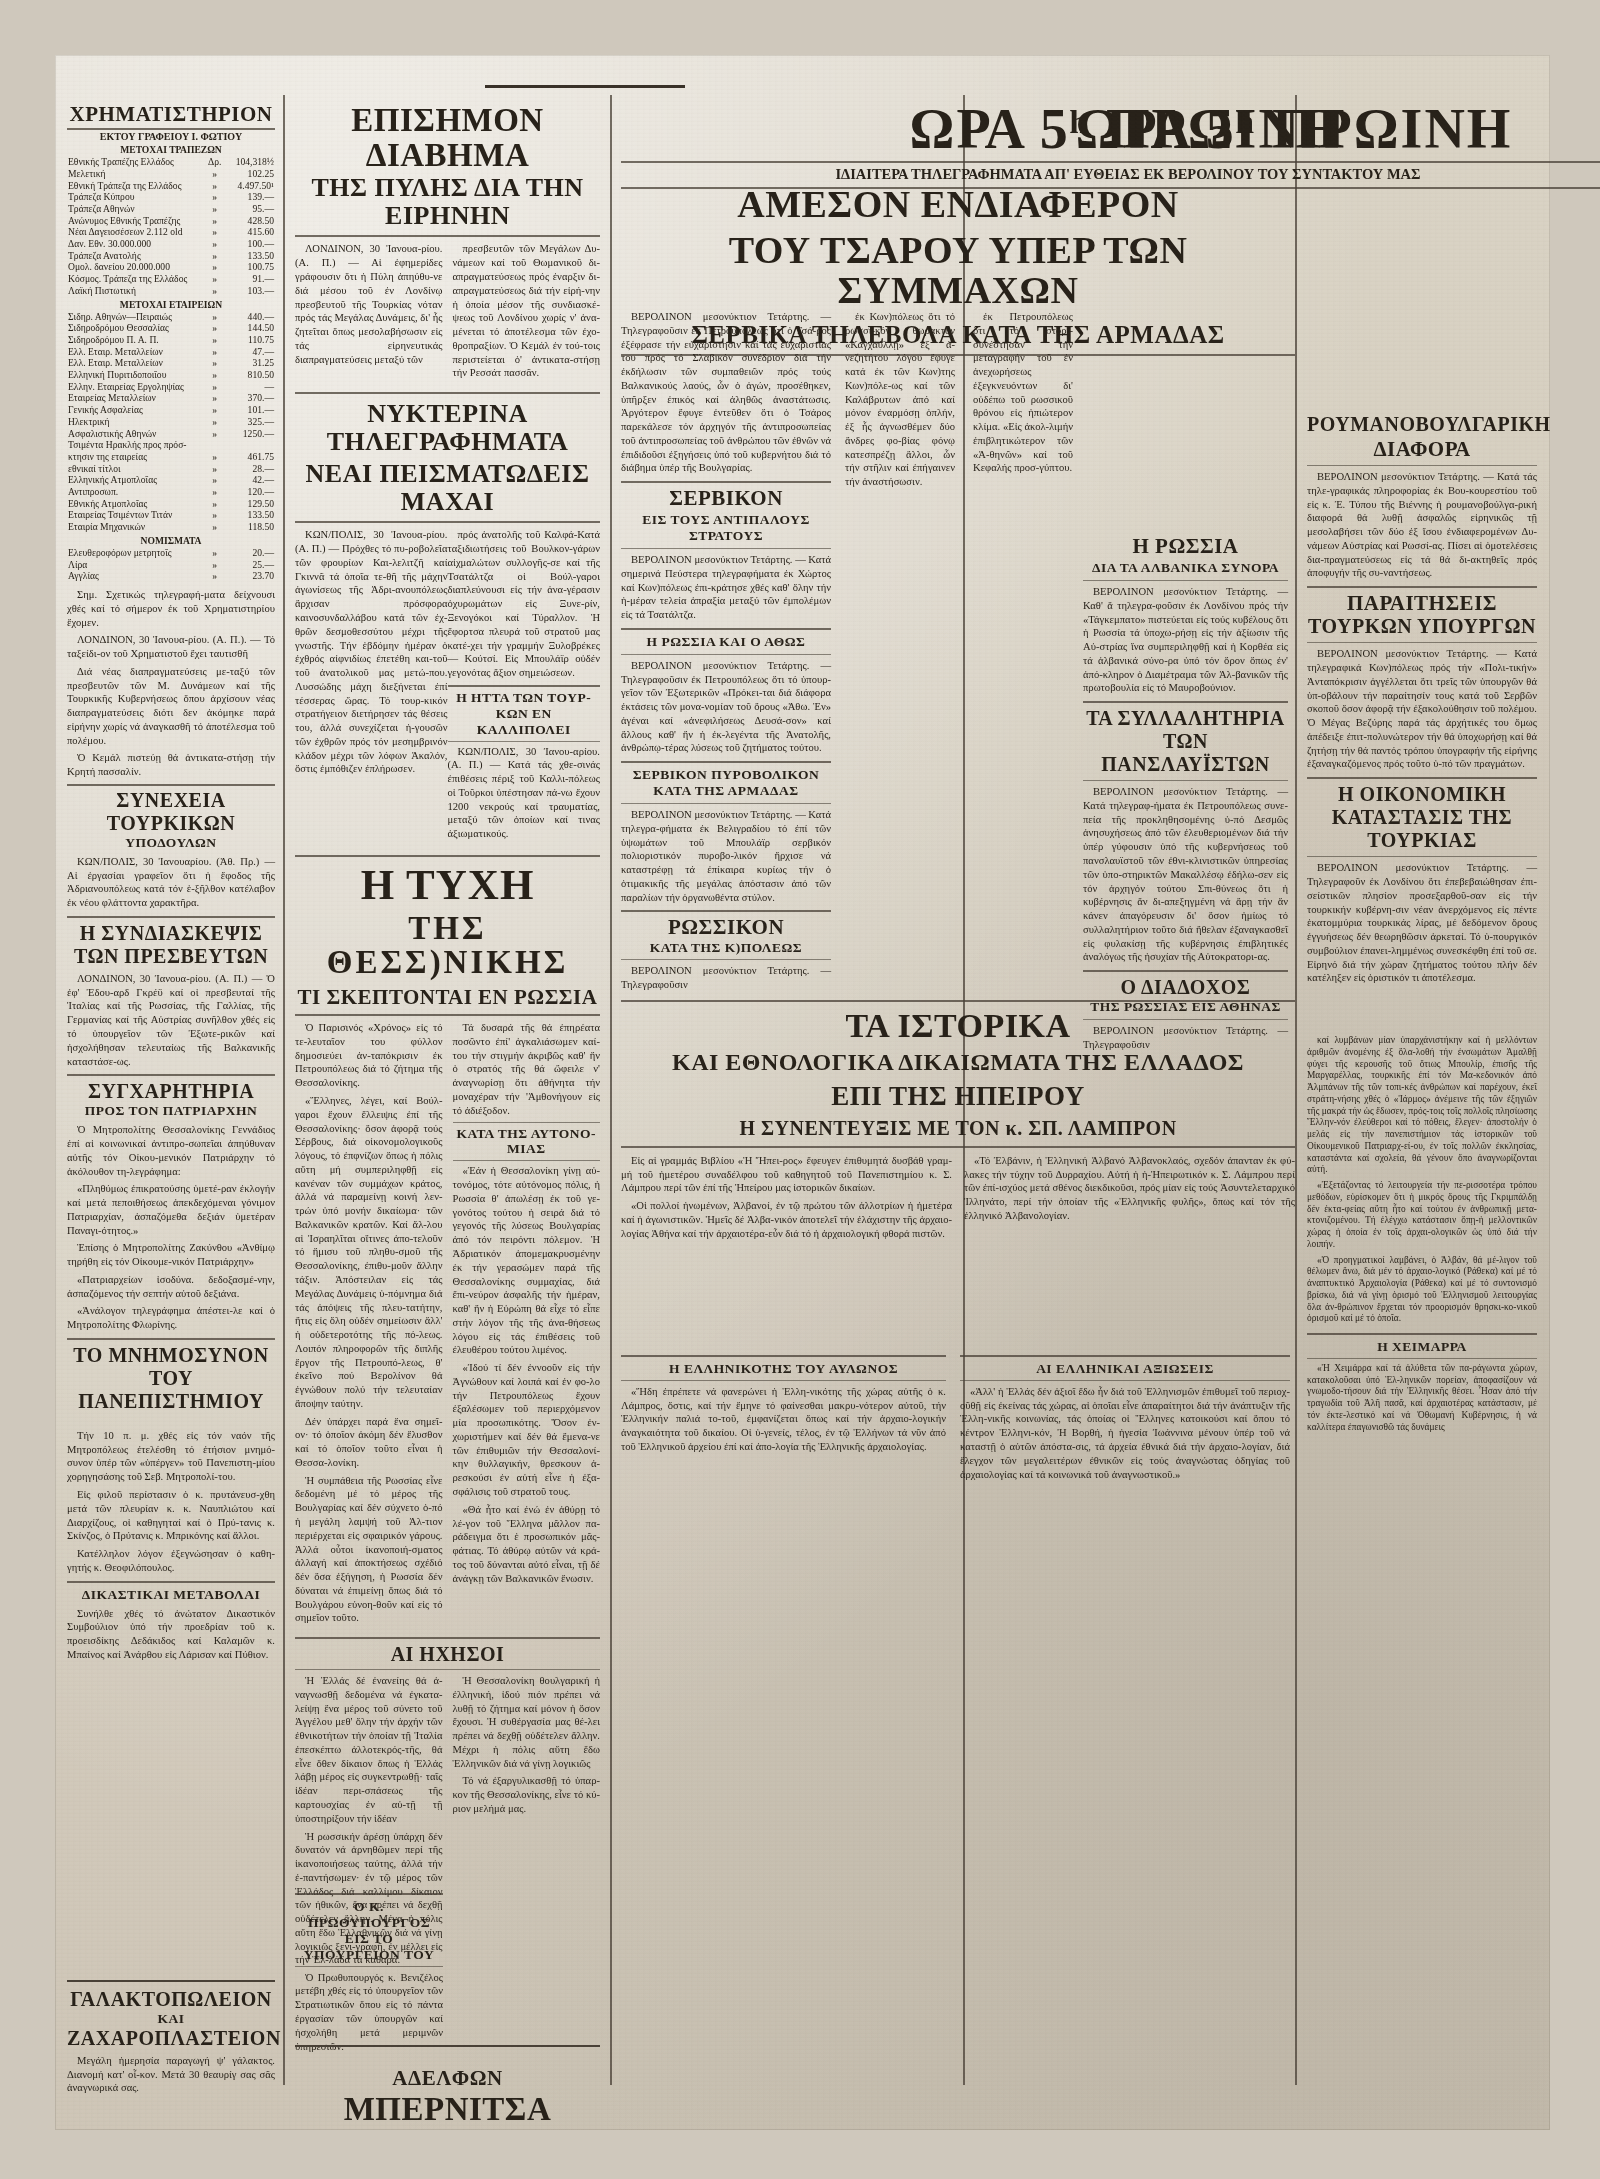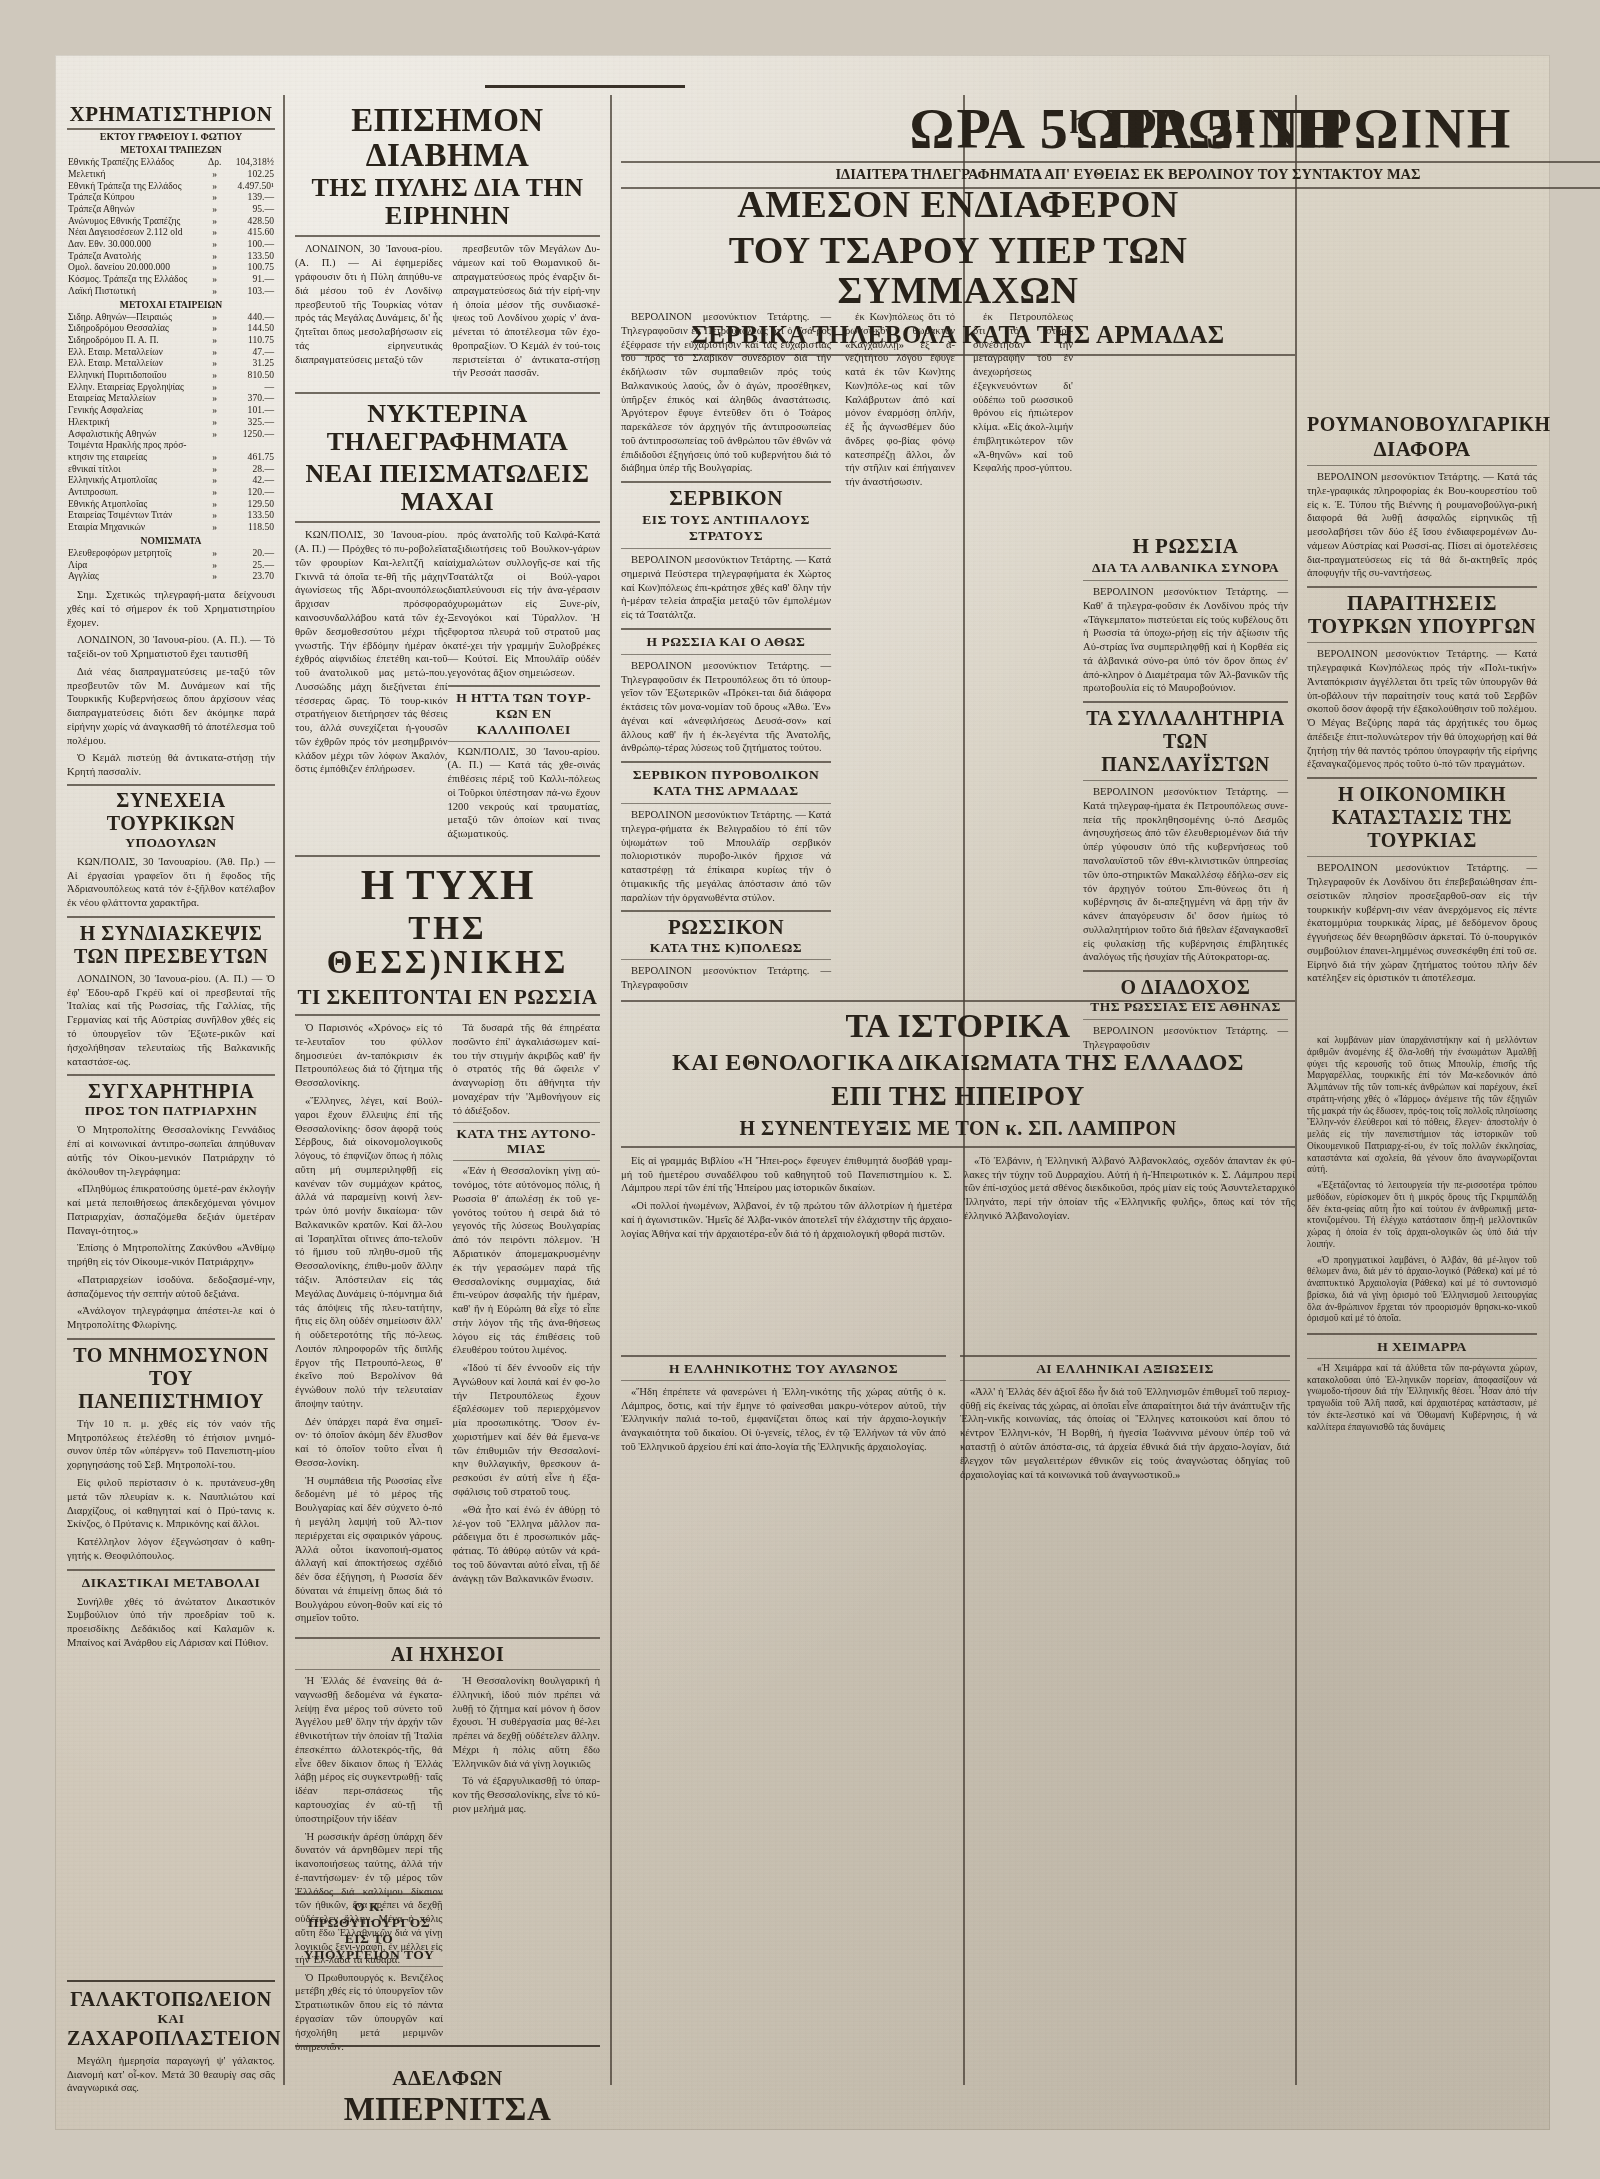--- a/index.html
+++ b/index.html
@@ -369,21 +369,21 @@
         <p>Ὁ Μητροπολίτης Θεσσαλονίκης Γεννάδιος ἐπί αἱ κοινωνικαί ἀντιπρο-σωπεῖαι ἀπηύθυναν αὐτῆς τόν Οἰκου-μενικόν Πατριάρχην τό ἀκόλουθον τη-λεγράφημα:</p>
         <p>«Πληθύμως ἐπικρατούσης ὑμετέ-ραν ἐκλογήν καί μετά πεποιθήσεως ἀπεκδεχόμεναι γόνιμον Πατριαρχίαν, ἀσπαζόμεθα δεξιάν ὑμετέραν Παναγι-ότητος.»</p>
         <p>Ἐπίσης ὁ Μητροπολίτης Ζακύνθου «Ἀνθίμῳ τηρήθη εἰς τόν Οἰκουμε-νικόν Πατριάρχην»</p>
         <p>«Πατριαρχείων ἱσοδύνα. δεδοξασμέ-νην, ἀσπαζόμενος τήν σεπτήν αὐτοῦ δεξιάνα.</p>
         <p>«Ἀνάλογον τηλεγράφημα ἀπέστει-λε καί ὁ Μητροπολίτης Φλωρίνης.</p>
       </div>
 
       <div class="hline" style="position:relative; width:208px; margin:6px 0 4px;"></div>
       <h3 class="hd-s">ΤΟ ΜΝΗΜΟΣΥΝΟΝ</h3>
       <h4 class="hd-s">ΤΟΥ ΠΑΝΕΠΙΣΤΗΜΙΟΥ</h4>
-      <div class="body-txt" style="margin-top:4px;">
+      <div class="body-txt" style="margin-top:16px;">
         <p>Τήν 10 π. μ. χθές εἰς τόν ναόν τῆς Μητροπόλεως ἐτελέσθη τό ἐτήσιον μνημό-συνον ὑπέρ τῶν «ὑπέργεν» τοῦ Πανεπιστη-μίου χορηγησάσης τοῦ Σεβ. Μητροπολί-του.</p>
         <p>Εἰς φιλοῦ περίστασιν ὁ κ. πρυτάνευσ-χθη μετά τῶν πλευρίαν κ. κ. Ναυπλιώτου καί Διαρχίζους, οἱ καθηγηταί καί ὁ Πρύ-τανις κ. Σκίνζος, ὁ Πρύτανις κ. Μπρικόνης καί ἄλλοι.</p>
         <p>Κατέλληλον λόγον ἐξεγνώσησαν ὁ καθη-γητής κ. Θεοφιλόπουλος.</p>
       </div>
 
       <div class="hline" style="position:relative; width:208px; margin:6px 0 4px;"></div>
       <h3 class="hd-xs">ΔΙΚΑΣΤΙΚΑΙ ΜΕΤΑΒΟΛΑΙ</h3>
       <div class="body-txt" style="margin-top:4px;">
         <p>Συνήλθε χθές τό ἀνώτατον Δικαστικόν Συμβούλιον ὑπό τήν προεδρίαν τοῦ κ. προεισδίκης Δεδάκιδος καί Καλαμῶν κ. Μπαίνος καί Ἀνάρθου εἰς Λάρισαν καί Πύθιον.</p>
       </div>

